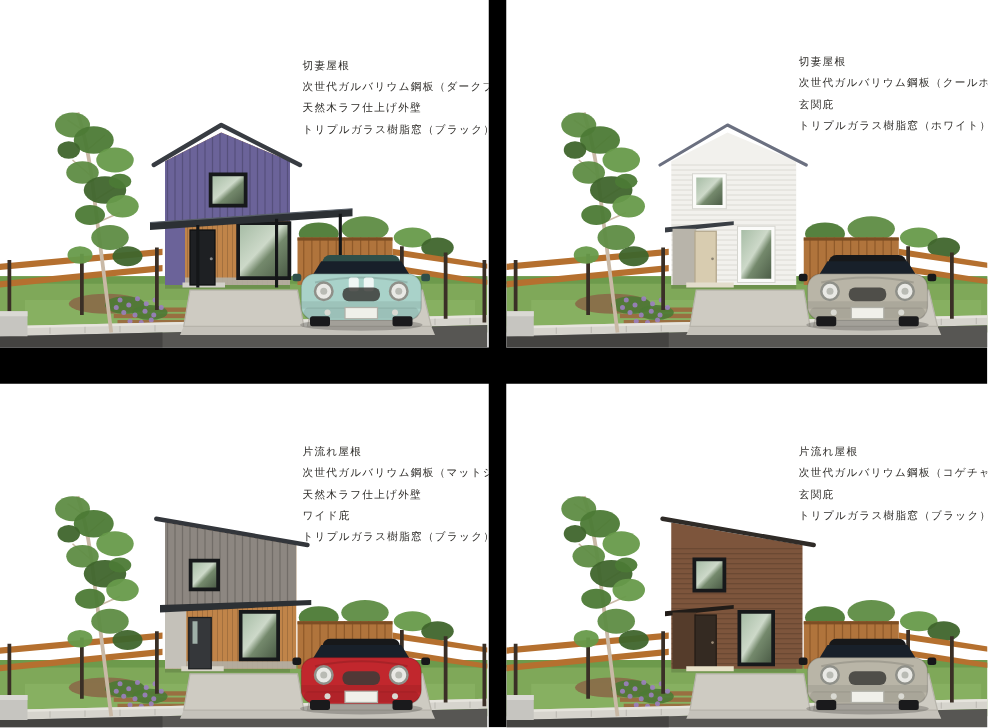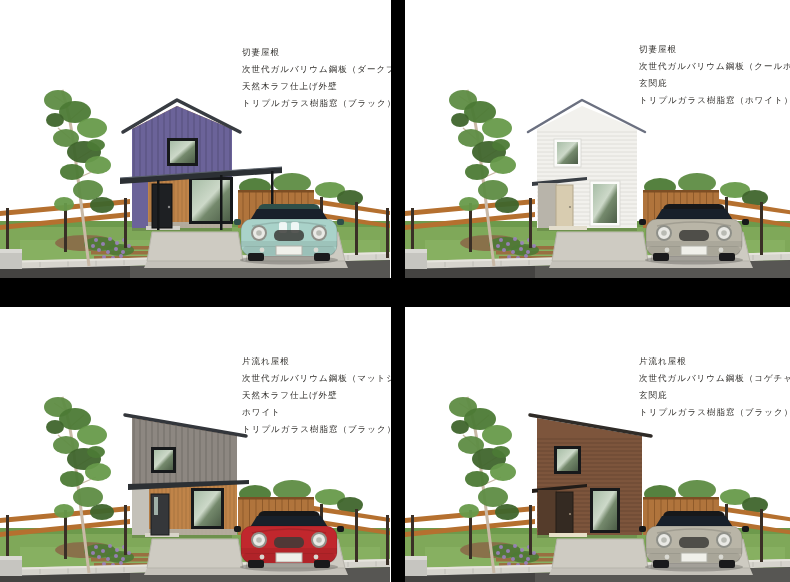--- a/index.html
+++ b/index.html
@@ -641,21 +641,21 @@
           <rect x="234" y="219" width="7" height="6" rx="2" fill="#17181a"></rect>
           <rect x="337" y="219" width="7" height="6" rx="2" fill="#17181a"></rect>
           <rect x="248" y="253" width="16" height="8" rx="2" fill="#1a1a1c"></rect>
           <rect x="314" y="253" width="16" height="8" rx="2" fill="#1a1a1c"></rect>
         </g>
       </svg>
     <div class="specs">
       <div class="spec">片流れ屋根</div>
       <div class="spec">次世代ガルバリウム鋼板（マットシルバー）</div>
       <div class="spec">天然木ラフ仕上げ外壁</div>
-      <div class="spec">ホワイト</div>
+      <div class="spec">ワイド庇</div>
       <div class="spec">トリプルガラス樹脂窓（ブラック）</div>
     </div>
   </section>
 
   <section class="panel br">
     <svg viewBox="0 0 390 278" width="390" height="278" aria-label="bottom-right-house-dark-brown">
         <g>
           <rect x="0" y="221" width="390" height="45" fill="#7fa859"></rect>
           <rect x="0" y="221" width="390" height="6" fill="#6d9a4c"></rect>
           <rect x="20" y="240" width="360" height="22" fill="#93bb6b" opacity="0.45"></rect>

